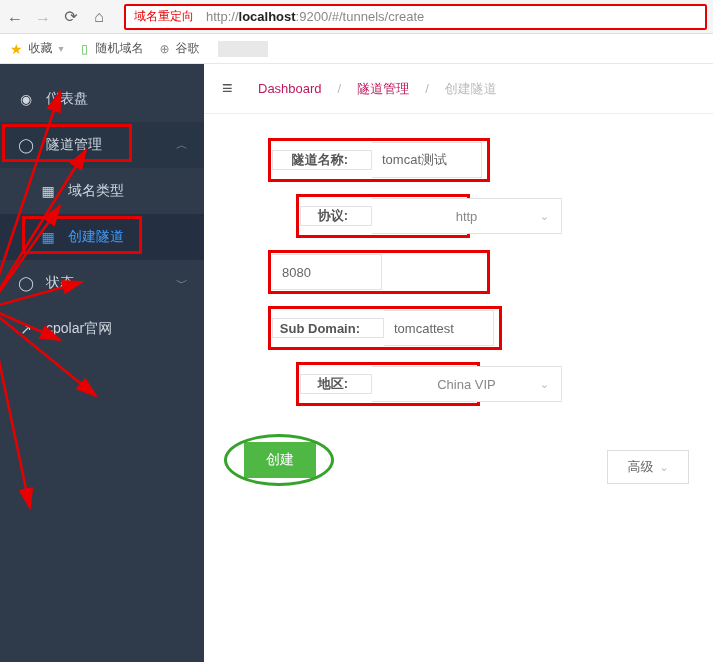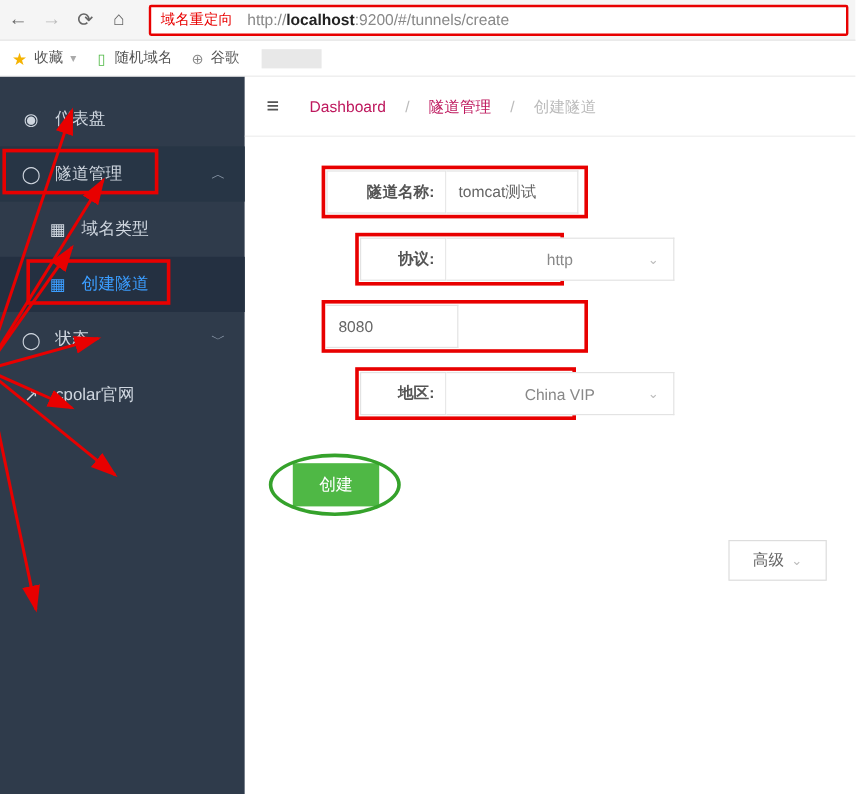--- a/index.html
+++ b/index.html
@@ -32,21 +32,21 @@
 
 .main { flex: 1; background: #fff; display: flex; flex-direction: column; }
 .topbar { height: 50px; border-bottom: 1px solid #eee; display: flex; align-items: center; padding: 0 18px; gap: 16px; color: #888; font-size: 13px; }
 .burger { width: 20px; color: #555; font-size: 18px; }
 .crumb { color: #be185d; }
 .crumb.sep { color: #bbb; }
 .crumb.current { color: #bbb; }
 
 .form-area { padding: 28px 0 0 68px; position: relative; }
 .form-row { display: flex; align-items: center; margin-bottom: 20px; position: relative; }
-.form-label { width: 100px; height: 36px; border: 1px solid #e3e3e3; display: flex; align-items: center; justify-content: flex-end; padding-right: 9px; font-size: 13px; color: #555; background: #fff; font-weight: bold; }
+.form-label { width: 100px; height: 20px; border: 1px solid #e3e3e3; display: flex; align-items: center; justify-content: flex-end; padding-right: 23px; font-size: 13px; color: #555; background: #fff; font-weight: bold; }
 .form-input { width: 110px; height: 36px; border: 1px solid #e3e3e3; border-left: none; padding: 0 10px; font-size: 13px; color: #666; background: #fff; }
 .form-select { width: 190px; height: 36px; border: 1px solid #e3e3e3; border-left: none; padding: 0 10px; font-size: 13px; color: #888; background: #fff; position: relative; display: flex; align-items: center; justify-content: center; }
 .select-arrow { position: absolute; right: 12px; color: #bbb; font-size: 11px; }
 .red-box { position: absolute; border: 3px solid #e80000; pointer-events: none; }
 
 .radio-row { display: flex; align-items: center; gap: 14px; }
 .radio-opt { display: flex; align-items: center; gap: 6px; font-size: 13px; color: #666; }
 .radio-opt.checked { color: #3b9dff; }
 .radio-circle { width: 14px; height: 14px; border: 1px solid #bbb; border-radius: 50%; display: inline-flex; align-items: center; justify-content: center; }
 .radio-circle.checked { border-color: #3b9dff; }
@@ -152,20 +152,25 @@
           <span class="select-arrow">⌄</span>
         </div>
       </div>
 
       <div class="form-row">
         <div class="red-box" style="left:-4px;top:-4px;width:222px;height:44px;"></div>
         <input class="form-input" value="8080" style="">
       </div>
 
 
+      <div class="form-row">
+        <div class="red-box" style="left:-4px;top:-4px;width:234px;height:44px;"></div>
+        <div class="form-label" style="width:112px;">Sub Domain:</div>
+        <input class="form-input" value="tomcattest" style="">
+      </div>
 
       <div class="form-row">
         <div class="red-box" style="left:24px;top:-4px;width:184px;height:44px;"></div>
         <div class="form-label" style="width:72px;margin-left:28px;">地区:</div>
         <div class="form-select">
           <span>China VIP</span>
           <span class="select-arrow">⌄</span>
         </div>
       </div>
 

